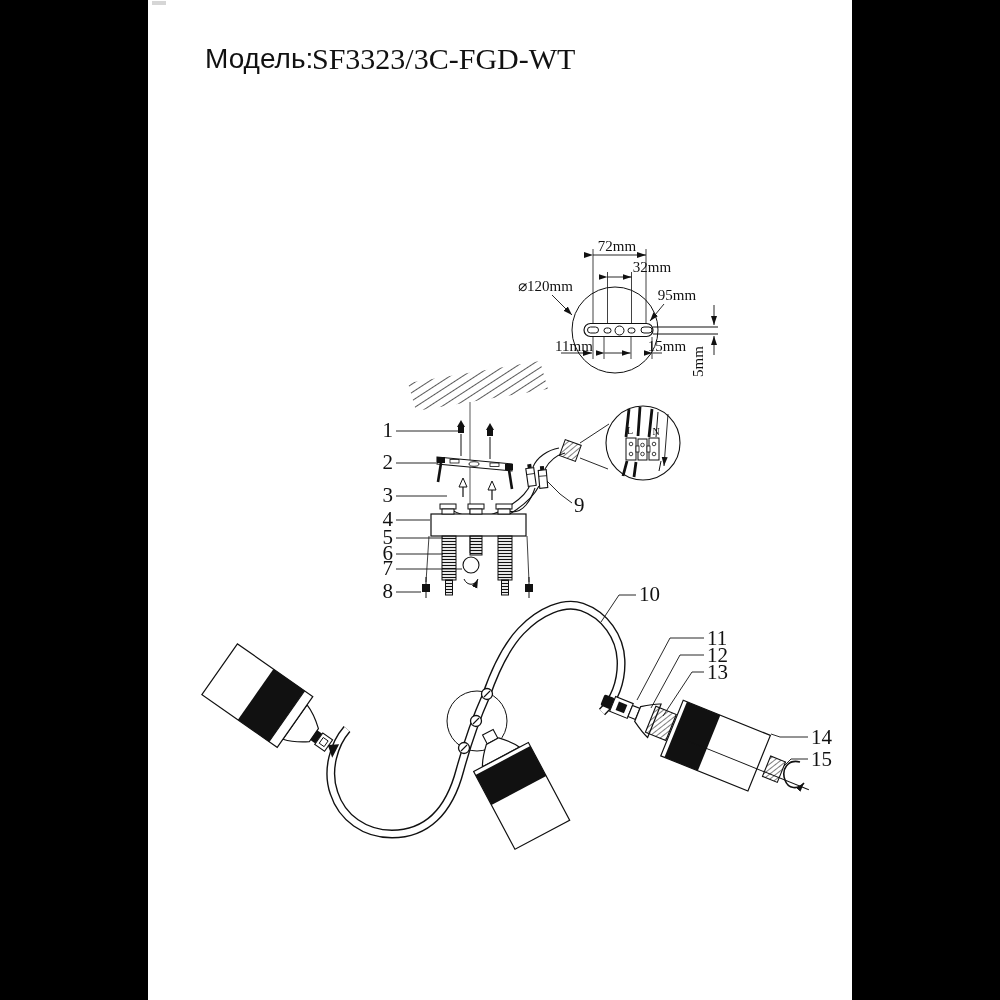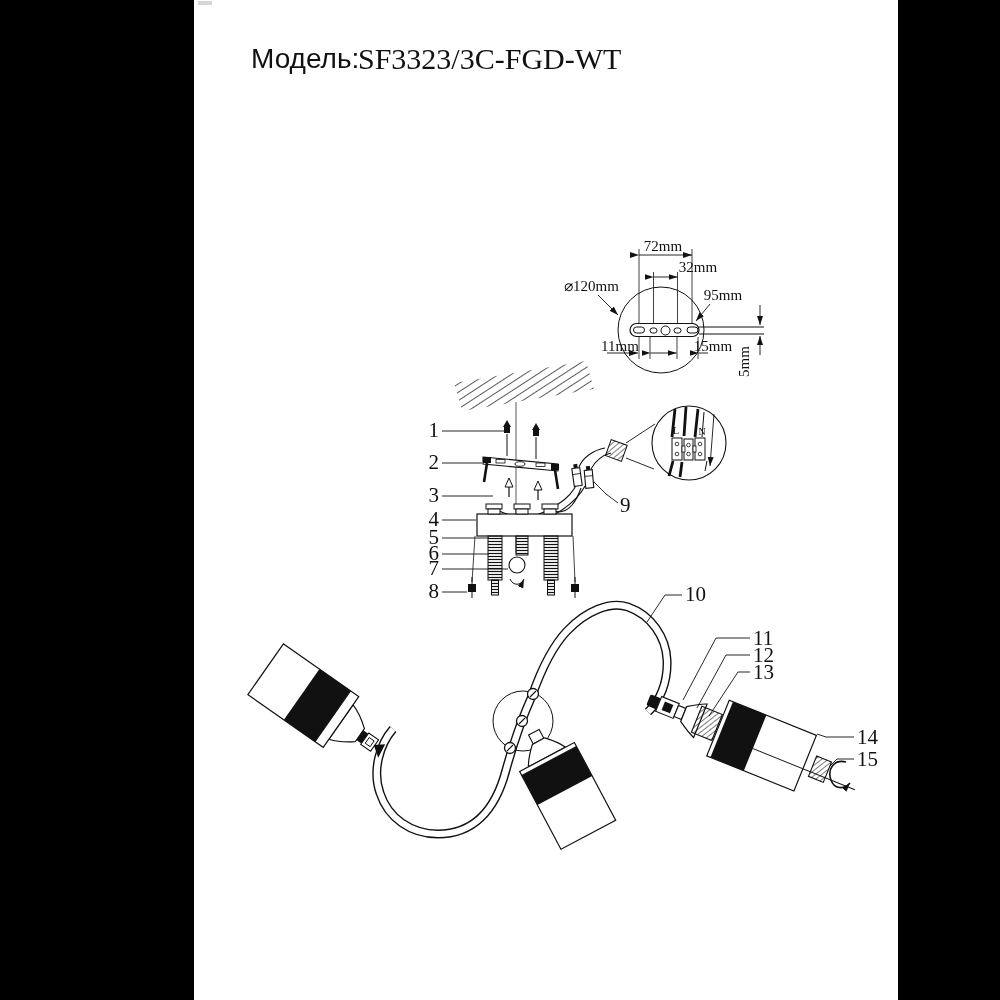--- a/index.html
+++ b/index.html
@@ -1,16 +1,16 @@
 <!DOCTYPE html>
 <html><head>
 <meta charset="utf-8">
 <style>
   html,body{margin:0;padding:0;background:#000;}
-  .stage{width:876px;height:1000px;position:relative;background:#000;padding-left:46px;}
+  .stage{width:876px;height:1000px;position:relative;background:#000;}
   svg{display:block;}
   text{fill:#111;}
   .ser{font-family:"Liberation Serif","DejaVu Serif",serif;}
   .sans{font-family:"Liberation Sans","DejaVu Sans",sans-serif;}
   .dim{font-family:"Liberation Serif","DejaVu Sans",serif;font-size:15px;}
   .plabel{font-family:"Liberation Serif","DejaVu Serif",serif;font-size:21px;}
   .ln{stroke:#111;fill:none;}
 </style>
 </head>
 <body>

